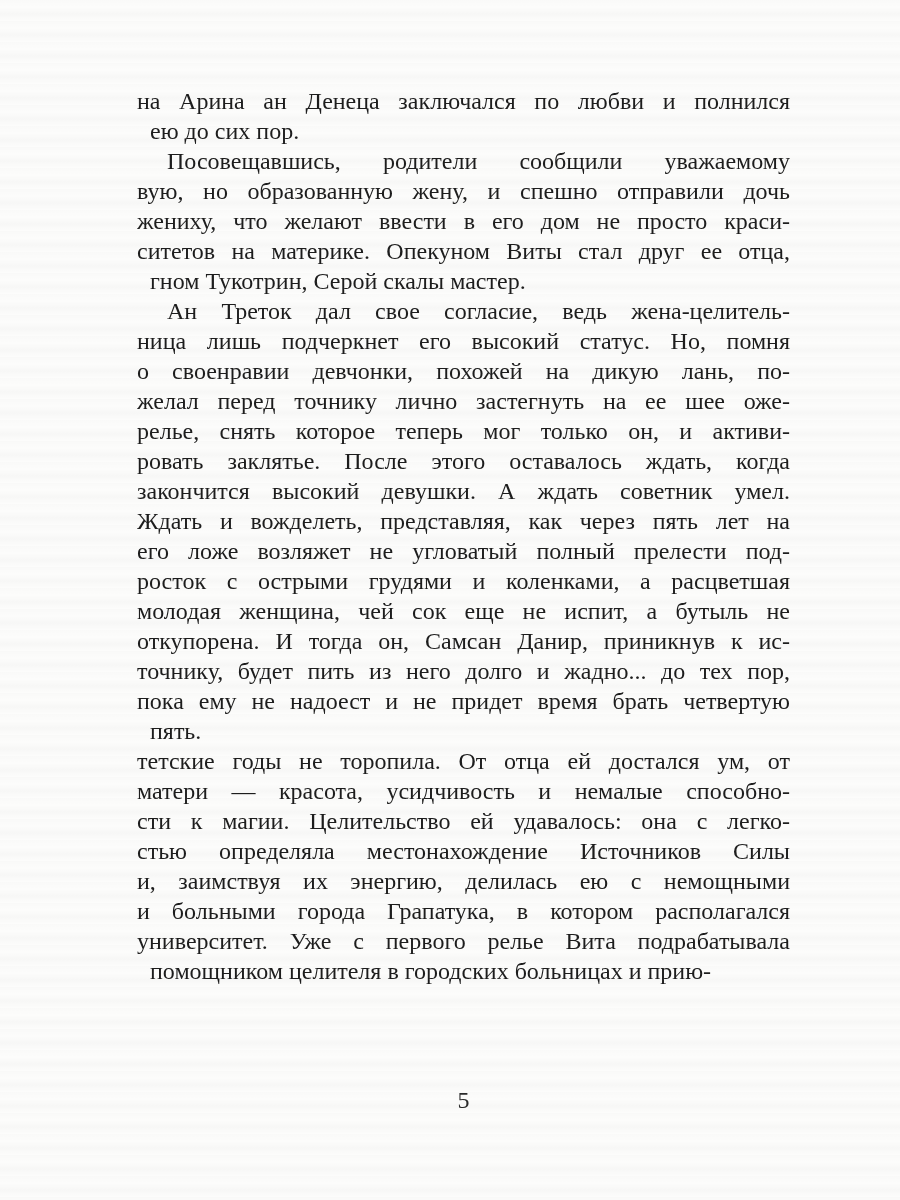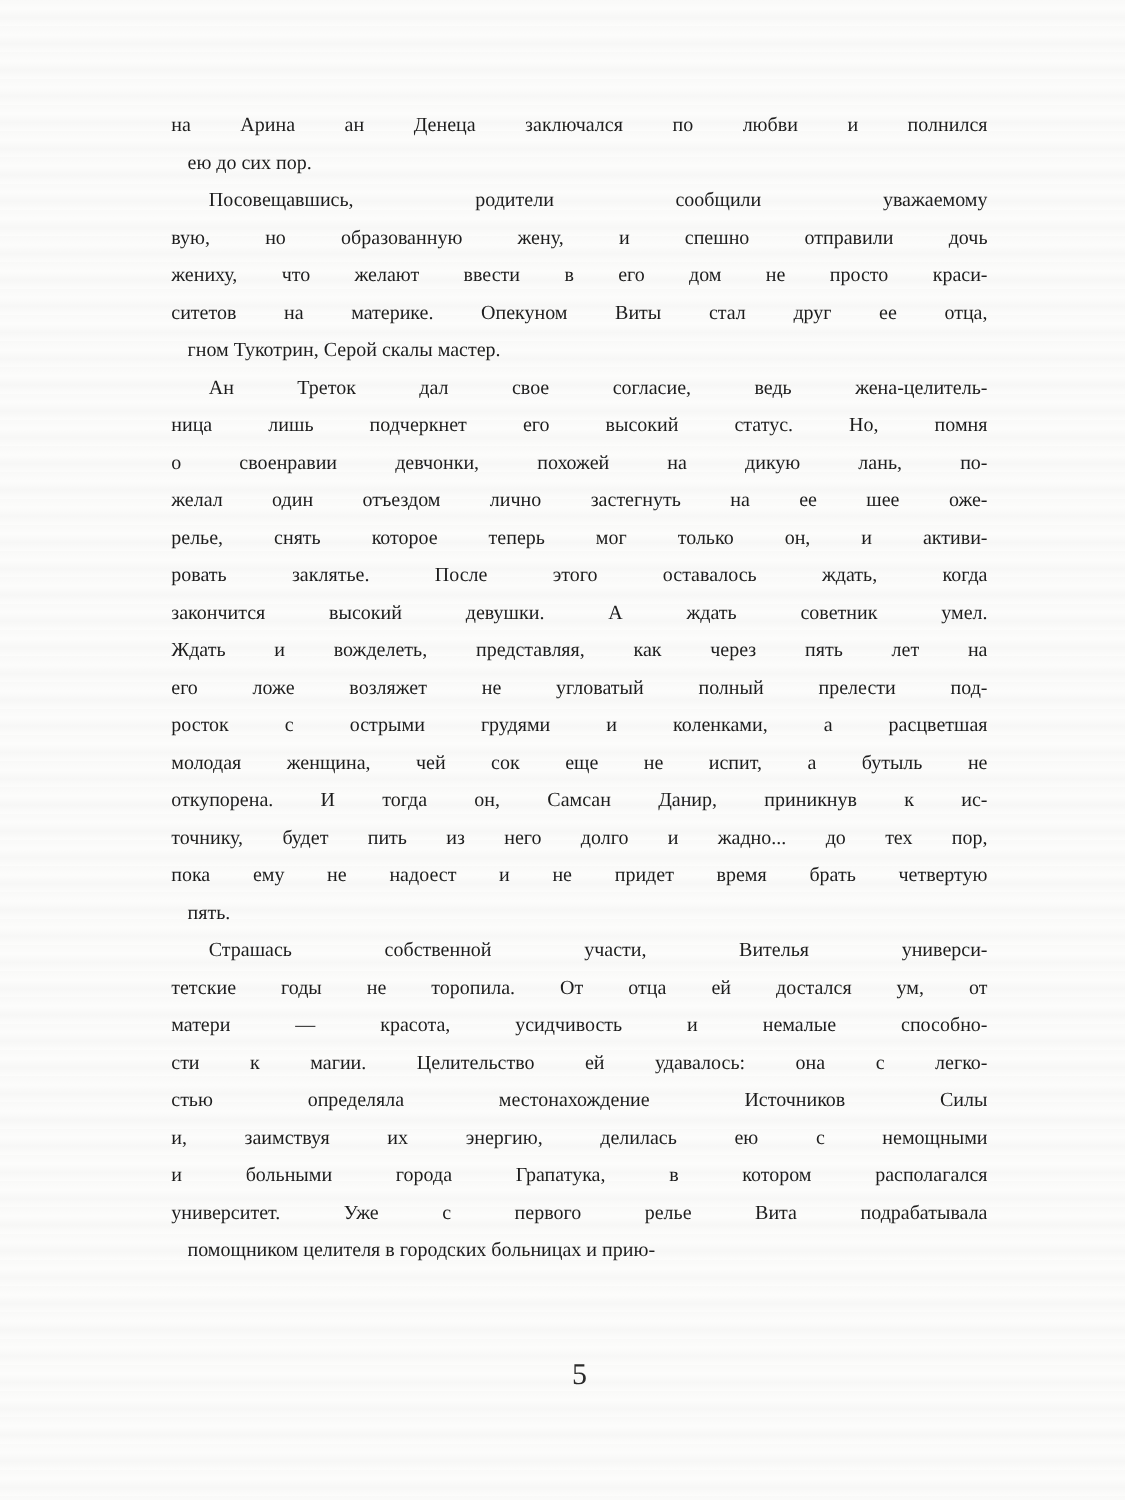--- a/index.html
+++ b/index.html
@@ -25,21 +25,21 @@
       rgba(0,0,0,0.018) 14px,
       rgba(0,0,0,0.0) 21px
     );
   }
   .text-block {
     position: absolute;
     left: 137px;
     top: 86px;
     width: 653px;
     color: #1d1d1d;
-    font-size: 16px;
+    font-size: 24px;
     line-height: 30px;
   }
   .line {
     height: 30px;
     text-align: justify;
     text-align-last: justify;
     -moz-text-align-last: justify;
     white-space: normal;
     overflow: hidden;
   }
@@ -70,33 +70,32 @@
       <div class="line">на Арина ан Денеца заключался по любви и полнился</div>
       <div class="line last">ею до сих пор.</div>
       <div class="line indent">Посовещавшись, родители сообщили уважаемому</div>
       <div class="line">вую, но образованную жену, и спешно отправили дочь</div>
       <div class="line">жениху, что желают ввести в его дом не просто краси-</div>
       <div class="line">ситетов на материке. Опекуном Виты стал друг ее отца,</div>
       <div class="line last">гном Тукотрин, Серой скалы мастер.</div>
       <div class="line indent">Ан Треток дал свое согласие, ведь жена-целитель-</div>
       <div class="line">ница лишь подчеркнет его высокий статус. Но, помня</div>
       <div class="line">о своенравии девчонки, похожей на дикую лань, по-</div>
-      <div class="line">желал один отъездом лично застегнуть на ее шее оже-</div>
+      <div class="line">желал перед точнику лично застегнуть на ее шее оже-</div>
       <div class="line">релье, снять которое теперь мог только он, и активи-</div>
       <div class="line">ровать заклятье. После этого оставалось ждать, когда</div>
       <div class="line">закончится высокий девушки. А ждать советник умел.</div>
       <div class="line">Ждать и вожделеть, представляя, как через пять лет на</div>
       <div class="line">его ложе возляжет не угловатый полный прелести под-</div>
       <div class="line">росток с острыми грудями и коленками, а расцветшая</div>
       <div class="line">молодая женщина, чей сок еще не испит, а бутыль не</div>
       <div class="line">откупорена. И тогда он, Самсан Данир, приникнув к ис-</div>
       <div class="line">точнику, будет пить из него долго и жадно... до тех пор,</div>
       <div class="line">пока ему не надоест и не придет время брать четвертую</div>
       <div class="line last">пять.</div>
-      <div class="line indent">Страшась собственной участи, Вителья универси-</div>
       <div class="line">тетские годы не торопила. От отца ей достался ум, от</div>
       <div class="line">матери — красота, усидчивость и немалые способно-</div>
       <div class="line">сти к магии. Целительство ей удавалось: она с легко-</div>
       <div class="line">стью определяла местонахождение Источников Силы</div>
       <div class="line">и, заимствуя их энергию, делилась ею с немощными</div>
       <div class="line">и больными города Грапатука, в котором располагался</div>
       <div class="line">университет. Уже с первого релье Вита подрабатывала</div>
       <div class="line last">помощником целителя в городских больницах и прию-</div>
     </div>
   <div class="page-number">5</div>

